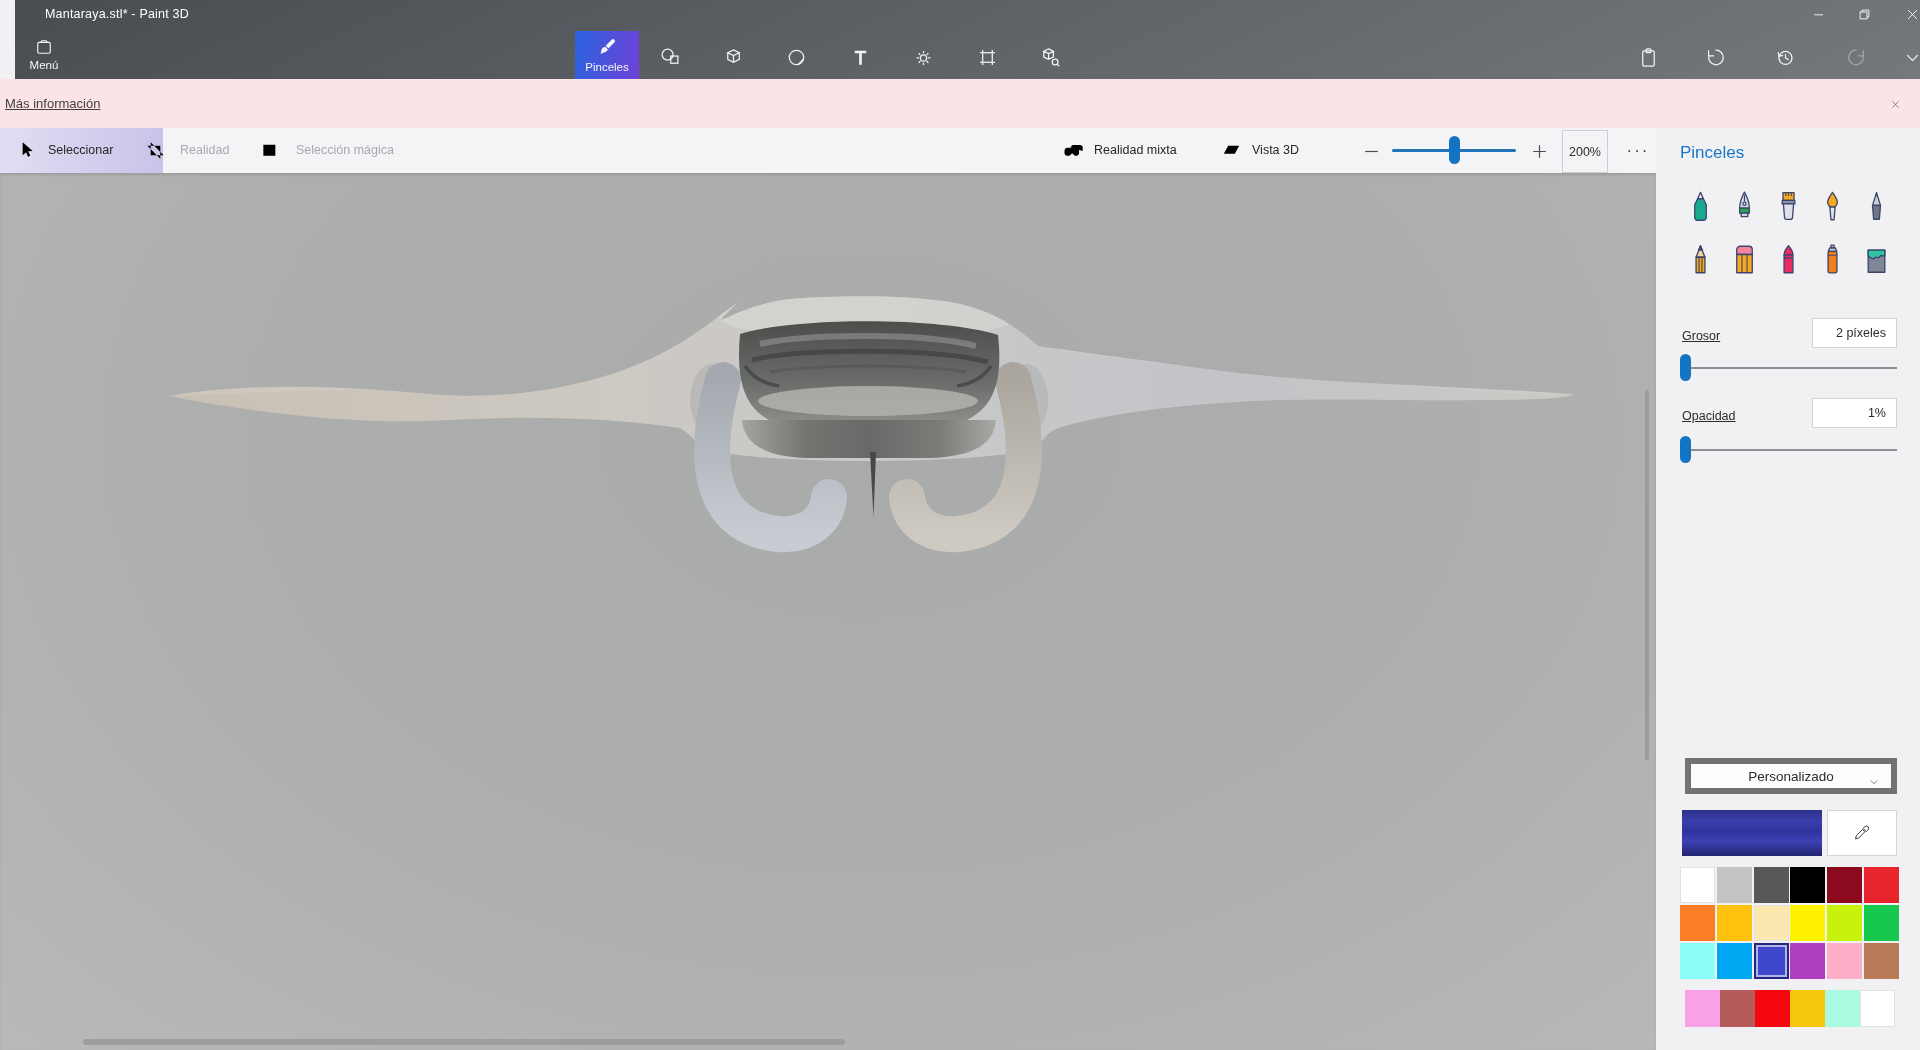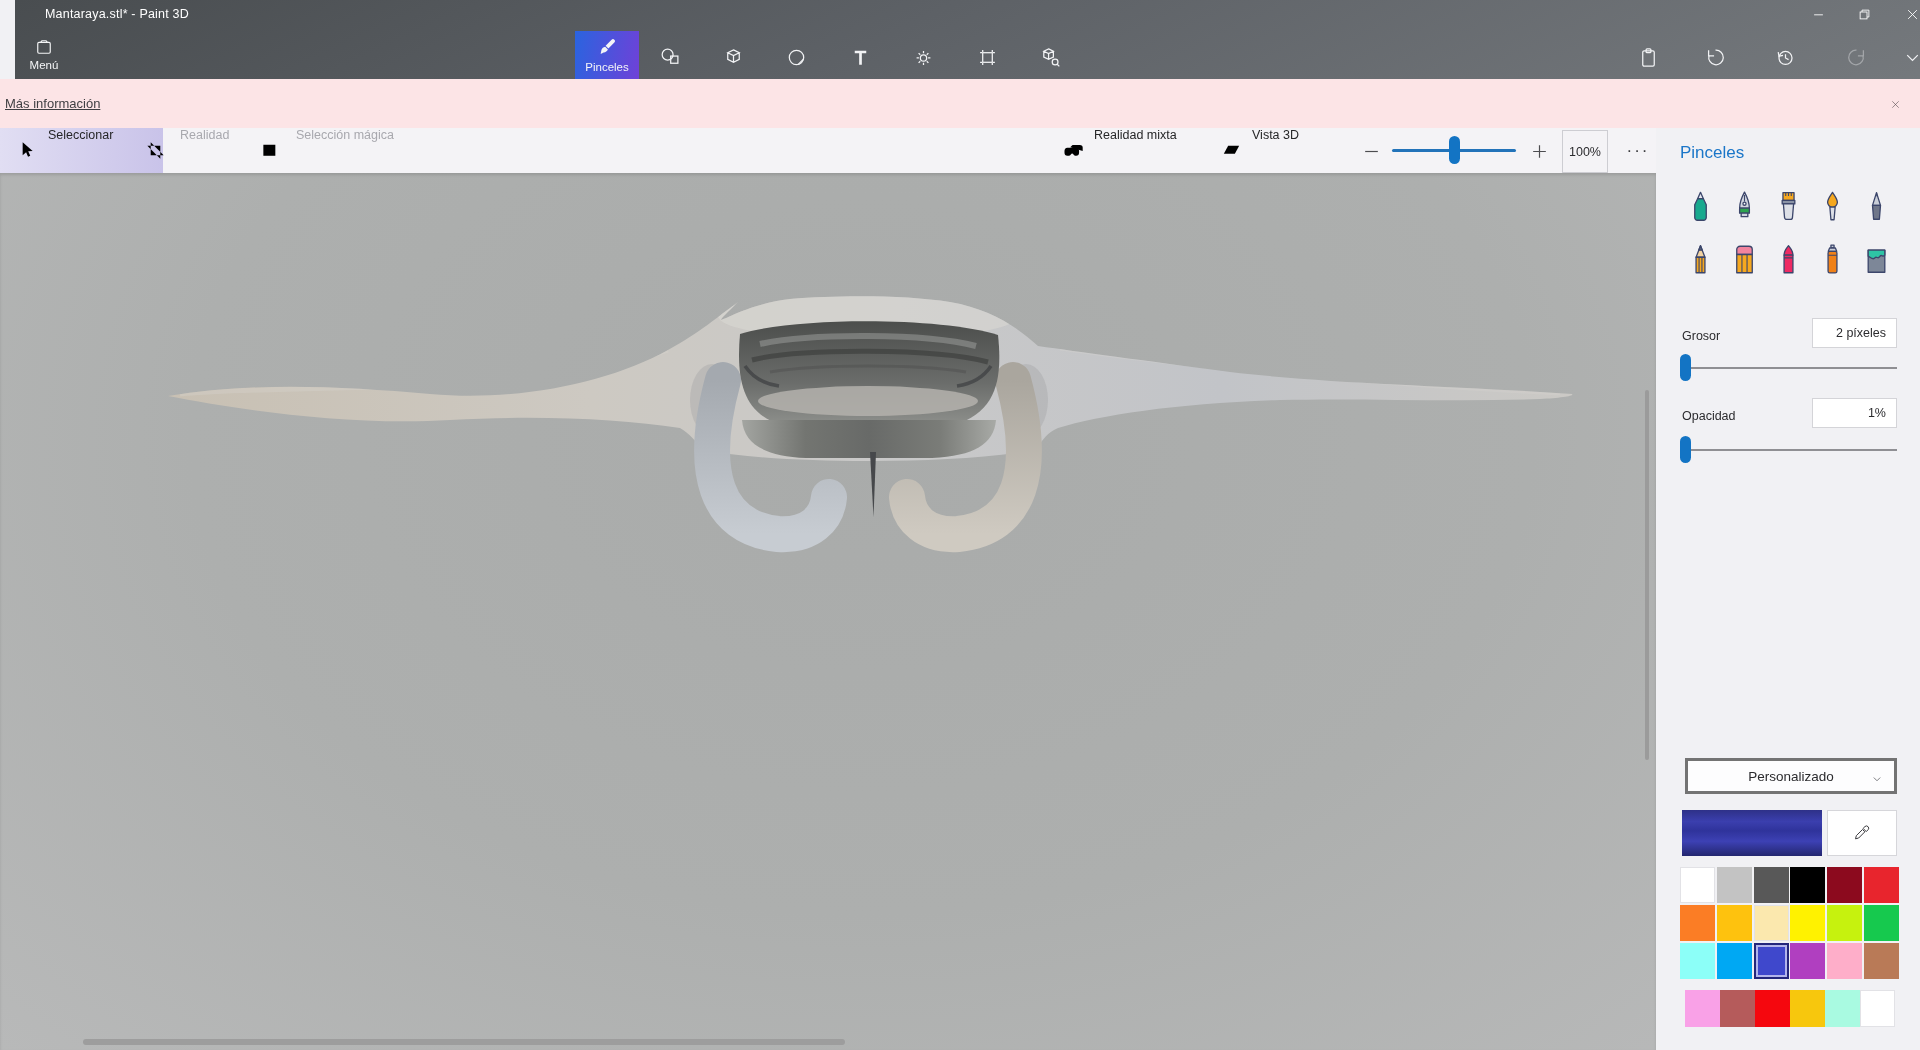--- a/index.html
+++ b/index.html
@@ -27,21 +27,21 @@
   
   .banner{position:absolute;left:0;top:79px;width:1920px;height:49px;background:#fce4e6;display:flex;align-items:center;}
   .banner-text{font-size:13px;color:#3f3f42;margin-left:20px;}
   .banner-link{font-size:13px;color:#3f3f42;text-decoration:underline;margin-left:5px;cursor:pointer;}
   .banner-close{position:absolute;left:1882px;top:12px;width:26px;height:26px;display:flex;align-items:center;justify-content:center;}
   .banner-close svg{width:11px;height:11px;stroke:#554a50;stroke-width:1.3;fill:none;}
   
   .toolbar{position:absolute;left:0;top:128px;width:1920px;height:45px;background:#f4f3f6;}
   .tool-select-bg{position:absolute;left:0;top:0;width:163px;height:45px;background:linear-gradient(90deg,#e1def3,#c9c3e9);}
   .tb-icon{position:absolute;top:11px;width:23px;height:23px;}
-  .tb-label{position:absolute;top:0;font-size:12.5px;white-space:nowrap;}
+  .tb-label{position:absolute;top:15px;font-size:12.5px;white-space:nowrap;}
   .en{color:#262628;}
   .dis{color:#a8a8ae;}
   .zoom-minus,.zoom-plus{position:absolute;top:11px;width:24px;height:24px;display:flex;align-items:center;justify-content:center;}
   .zoom-minus svg,.zoom-plus svg{width:19px;height:19px;stroke:#4c4c50;stroke-width:1.5;fill:none;}
   .zoom-track{position:absolute;left:1392px;top:149px;width:124px;height:3px;background:#2273b9;border-radius:2px;}
   .zoom-thumb{position:absolute;left:1449px;top:136px;width:11px;height:28px;border-radius:5.5px;background:#1374c4;}
   .zoom-box{position:absolute;left:1562px;top:130px;width:44px;height:41px;border:1px solid #cdcdd2;display:flex;align-items:center;justify-content:center;font-size:12.5px;color:#2b2b2e;}
   .more-dots{position:absolute;left:1618px;top:132px;width:40px;height:38px;display:flex;align-items:center;justify-content:center;font-size:17px;letter-spacing:2px;color:#3c3c40;}
   
   .canvas{position:absolute;left:0;top:173px;width:1656px;height:877px;
@@ -49,26 +49,26 @@
     box-shadow:inset 0 2px 3px rgba(0,0,0,.12);}
   .canvas svg.model{position:absolute;left:0;top:0;width:1656px;height:877px;}
   .hscroll{position:absolute;left:83px;top:866px;width:762px;height:6px;background:#9d9d9d;border-radius:3px;}
   .vscroll{position:absolute;left:1645px;top:217px;width:4px;height:370px;background:#9b9b9b;border-radius:2px;}
   
   .panel{position:absolute;left:1656px;top:128px;width:264px;height:922px;background:#f1f1f4;}
   .panel-title{position:absolute;left:24px;top:15px;font-size:17px;color:#1b76c8;}
   .brush-grid{position:absolute;left:22px;top:52px;display:grid;grid-template-columns:repeat(5,44px);grid-auto-rows:53px;}
   .brush{display:flex;align-items:center;justify-content:center;}
   .brush svg{width:27px;height:31px;}
-  .fld-label{position:absolute;left:26px;font-size:12.5px;color:#2b2b2e;}
+  .fld-label{position:absolute;left:26px;font-size:12.5px;color:#2b2b2e;text-decoration:underline;}
   .fld-input{position:absolute;left:156px;width:85px;height:30px;background:#fff;border:1px solid #d4d4d8;box-sizing:border-box;
     font-size:12.5px;color:#2b2b2e;text-align:right;padding-right:10px;display:flex;align-items:center;justify-content:flex-end;}
   .sl-track{position:absolute;left:27px;width:214px;height:2px;background:#8f8f93;}
   .sl-thumb{position:absolute;left:24px;width:11px;height:27px;border-radius:5.5px;background:#1374c4;}
-  .dropdown{position:absolute;left:29px;top:630px;width:212px;height:36px;background:#fdfdfe;border:3px solid #737373;box-sizing:border-box;
+  .dropdown{position:absolute;left:29px;top:630px;width:212px;height:36px;background:#fdfdfe;border:6px solid #737373;box-sizing:border-box;
     display:flex;align-items:center;justify-content:center;font-size:13.5px;color:#2b2b2e;}
   .dropdown svg{position:absolute;right:10px;top:11px;width:14px;height:14px;stroke:#55555a;stroke-width:1.3;fill:none;}
   .cur-color{position:absolute;left:26px;top:682px;width:140px;height:46px;
     background:linear-gradient(180deg,#2e3188 0%,#3b3fae 25%,#2f339b 45%,#3d41b4 68%,#23266f 100%);}
   .picker-btn{position:absolute;left:171px;top:682px;width:70px;height:46px;background:#fff;border:1px solid #d6d6da;box-sizing:border-box;
     display:flex;align-items:center;justify-content:center;}
   .picker-btn svg{width:20px;height:20px;stroke:#3c3c40;stroke-width:1.2;fill:none;}
   .palette{position:absolute;left:24px;top:739px;display:grid;grid-template-columns:repeat(6,35px);grid-auto-rows:36px;gap:2px 1.8px;}
   .recent{position:absolute;left:29px;top:862px;display:grid;grid-template-columns:repeat(6,35px);grid-auto-rows:37px;}
   .swatch{width:100%;height:100%;box-sizing:border-box;}
@@ -385,21 +385,21 @@
       </svg>
     </div>
   <div class="zoom-plus" style="left:1527px">
       <svg>
         <use href="#i-plus"></use>
       </svg>
     </div>
 </div>
 <div class="zoom-track"></div>
 <div class="zoom-thumb"></div>
-<div class="zoom-box">100%</div>
+<div class="zoom-box">200%</div>
 <div class="more-dots">···</div>
 
 <div class="canvas">
   <svg class="model" viewBox="0 173 1656 877">
     <defs>
       <linearGradient id="gBody" x1="0" y1="0" x2="1" y2="0">
         <stop offset="0" stop-color="#c8c0b3"></stop>
           <stop offset=".3" stop-color="#cdc9c2"></stop>
         <stop offset=".52" stop-color="#c9c9c9"></stop>
           <stop offset=".75" stop-color="#c2c4c8"></stop>

